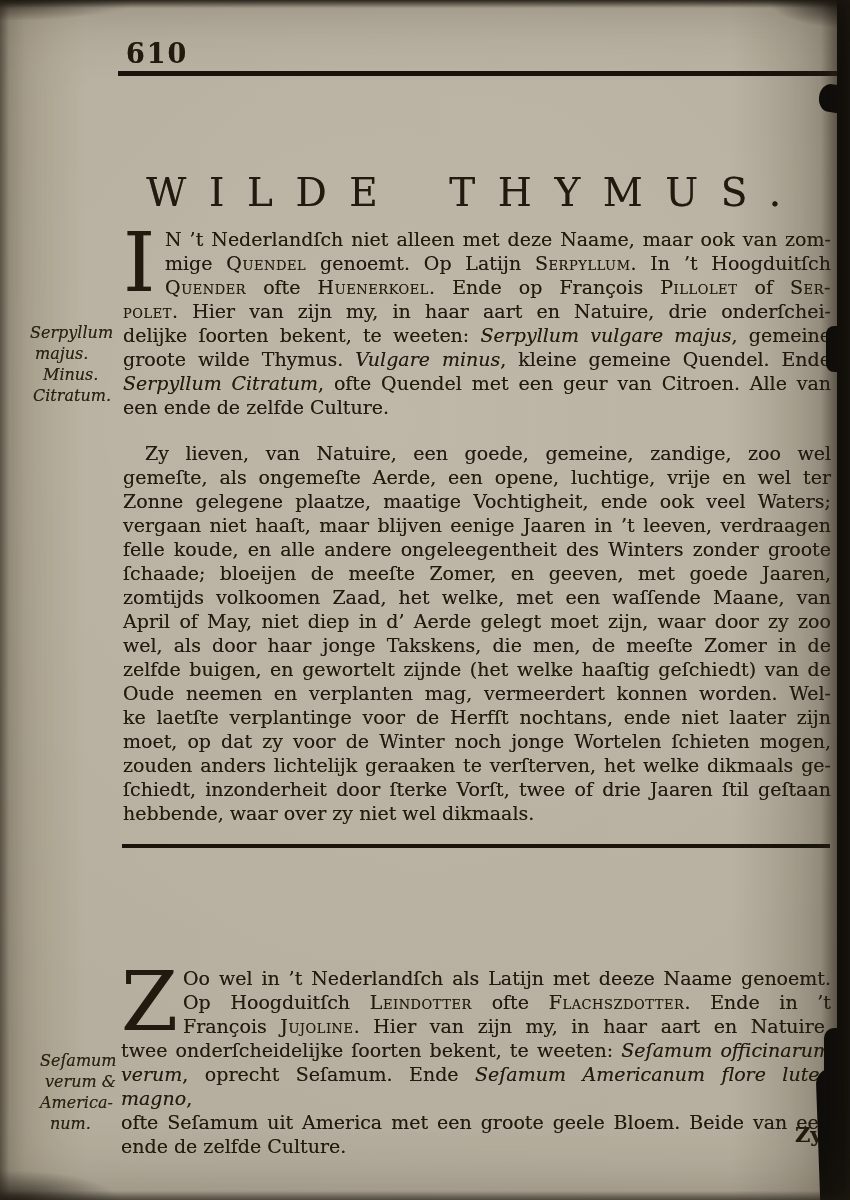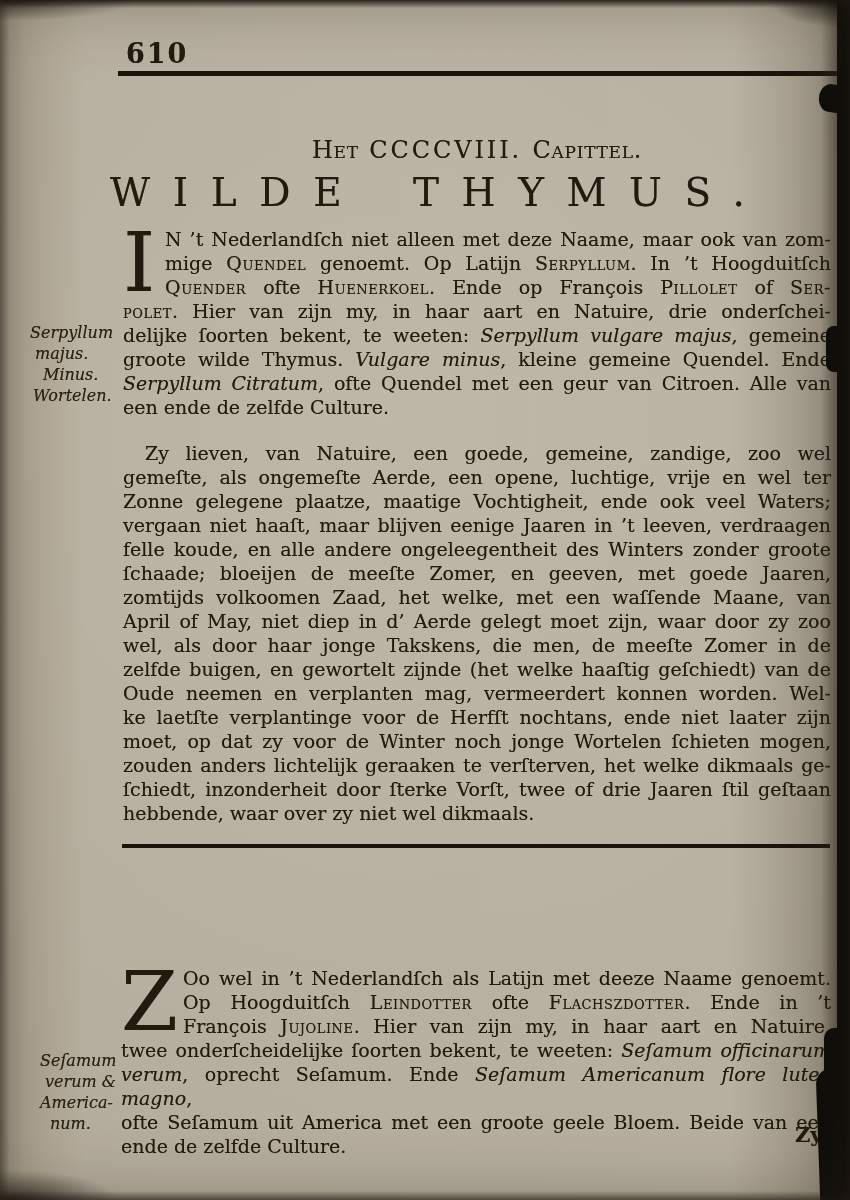--- a/index.html
+++ b/index.html
@@ -18,21 +18,21 @@
   .pagenum { left:126px; top:38px; font-size:27px; font-weight:bold; letter-spacing:2px;text-align:right; }
   .running-title { left:150px; top:31px; width:700px; text-align:center;
     font-style:italic; font-weight:bold; font-size:29px; }
 
   .rule { position:absolute; z-index:2; background:#1a140d; }
   .rule-header { left:118px; right:0; top:71px; height:5px; }
   .rule-section { left:122px; width:708px; top:844px; height:4px; }
 
   .chapter-heading { left:123px; width:708px; text-align:center; font-size:24px; letter-spacing:0.12em; }
   .ch1 { top:136px; } .ch2 { top:870px; }
-  .chapter-title { left:110px; width:730px; text-align:left; }
+  .chapter-title { left:110px; width:730px; text-align:center; }
   .t1 { top:170px; font-size:39px; letter-spacing:0.58em; word-spacing:0.35em; }
   .t2 { top:908px; font-size:36px; letter-spacing:0.38em; }
 
   .para { left:123px; width:708px; font-size:19px; line-height:24px; }
   .p1 { top:227px; } .p2 { top:441px; } .p3 { left:121px; top:966px; width:710px; }
   .line { text-align:justify; text-align-last:justify; }
   .line.last { text-align-last:left; }
   .sc { font-variant:small-caps; letter-spacing:0.03em; }
   .i { font-style:italic; }
   .dropcap { position:absolute; left:0; top:-5px; font-size:82px; line-height:1; }
@@ -86,27 +86,26 @@
   <div class="deco edge-top"></div>
   <div class="deco edge-bottom"></div>
   <div class="deco edge-left"></div>
   <div class="deco corner-tl"></div>
   <div class="deco corner-tr"></div>
   <div class="deco corner-bl"></div>
 
   <div class="txt pagenum">610</div>
   <div class="rule rule-header"></div>
 
-  <div class="txt chapter-heading ch1"><span class="sc">Het</span><span> CCCCVIII. </span><span class="sc">Capittel.</span></div>
   <div class="txt chapter-title t1">WILDE THYMUS.</div>
   <div class="txt margin-note mn1">
       <div class="mn-line">Serpyllum</div>
       <div class="mn-line">majus.</div>
       <div class="mn-line">Minus.</div>
-      <div class="mn-line">Wortelen.</div>
+      <div class="mn-line">Citratum.</div>
     </div>
   <div class="txt para p1" style="position:absolute;">
       <span class="dropcap">I</span>
       <div class="line" style="padding-left: 42px;"><span>N ’t Nederlandſch niet alleen met deze Naame, maar ook van zom-</span></div>
       <div class="line" style="padding-left: 42px;"><span>mige </span><span class="sc">Quendel</span><span> genoemt. Op Latijn </span><span class="sc">Serpyllum</span><span>. In ’t Hoogduitſch</span></div>
       <div class="line" style="padding-left: 42px;"><span class="sc">Quender</span><span> ofte </span><span class="sc">Huenerkoel</span><span>. Ende op François </span><span class="sc">Pillolet</span><span> of </span><span class="sc">Ser-</span></div>
       <div class="line"><span class="sc">polet</span><span>. Hier van zijn my, in haar aart en Natuire, drie onderſchei-</span></div>
       <div class="line"><span>delijke ſoorten bekent, te weeten: </span><span class="i">Serpyllum vulgare majus</span><span>, gemeine</span></div>
       <div class="line"><span>groote wilde Thymus. </span><span class="i">Vulgare minus</span><span>, kleine gemeine Quendel. Ende</span></div>
       <div class="line"><span class="i">Serpyllum Citratum</span><span>, ofte Quendel met een geur van Citroen. Alle van</span></div>

